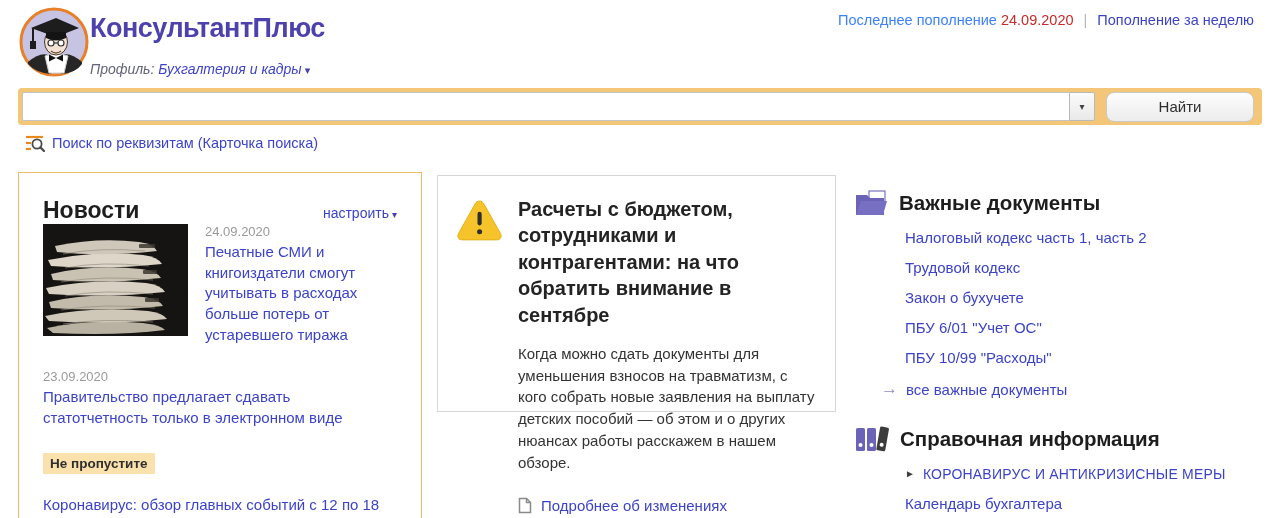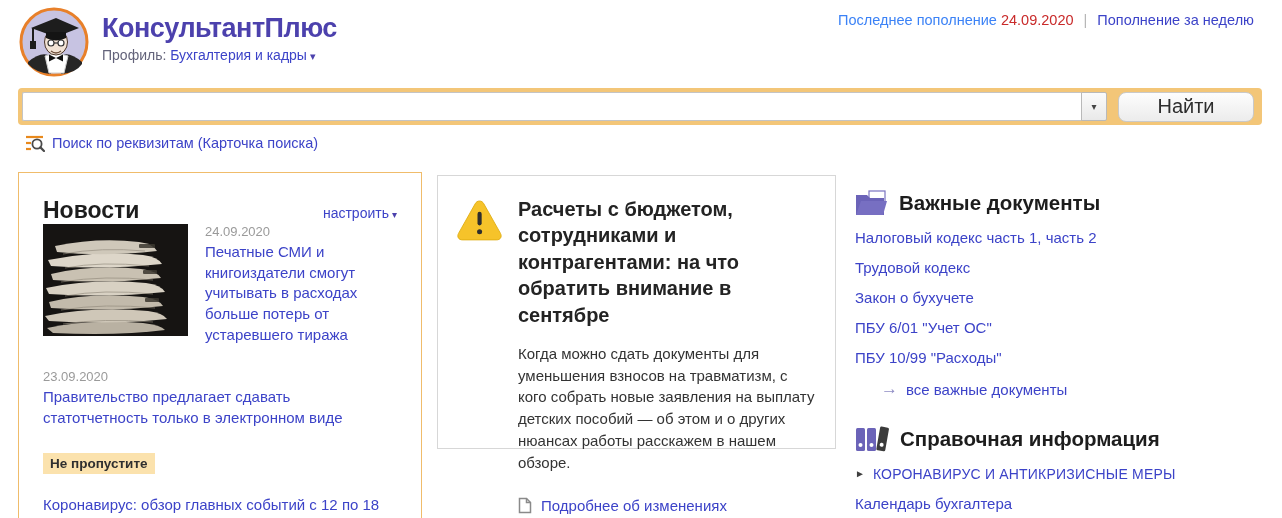--- a/index.html
+++ b/index.html
@@ -3,77 +3,77 @@
 <meta charset="utf-8">
 <style>
   * { margin:0; padding:0; box-sizing:border-box; }
   html,body { width:1282px; height:518px; overflow:hidden; background:#fff;
               font-family:"Liberation Sans","DejaVu Sans",sans-serif; color:#333; }
   .page { position:relative; width:1282px; height:518px; background:#fff; }
   a { text-decoration:none; cursor:pointer; }
   .link { color:#3c43c8; }
 
   
-  .brand { position:absolute; left:18px; top:6px; display:flex; align-items:flex-start; gap:12px; }
+  .brand { position:absolute; left:18px; top:6px; display:flex; align-items:flex-start; }
   .logo { width:72px; height:72px; cursor:pointer; }
   .brand-text { padding-top:8px; }
   .brand-title { font-size:27px; font-weight:700; color:#4c41ad; letter-spacing:-0.5px;
                  font-stretch:condensed; line-height:1.1; }
-  .profile-row { margin-top:3px; font-size:14px; color:#63637a; }
+  .profile-row { margin-top:17px; font-size:14px; color:#63637a;font-style:italic; }
   .profile-link { color:#3c43c8; }
   .profile-caret { color:#4c41ad; font-size:11px; margin-left:3px; }
 
   .header-right { position:absolute; right:28px; top:12px; font-size:14.5px; display:flex; gap:10px; align-items:center; }
   .upd-label { color:#3b82f6; }
   .upd-date { color:#c92a2a; }
   .hdr-sep { color:#b5b5b5; }
 
   
   .search-bar { position:absolute; left:18px; top:88px; width:1244px; height:37px;
                 background:#f3c678; border-radius:4px; display:flex; align-items:center; padding:3px 4px; }
   .search-field { display:flex; flex:1; height:29px; }
   .search-field input { flex:1; height:29px; border:1px solid #c4c4c4; border-right:none;
                         border-radius:2px 0 0 2px; padding:0 8px; font-size:15px; outline:none; }
   .dd-btn { width:26px; height:29px; border:1px solid #b9b9b9; border-radius:0 2px 2px 0;
             background:linear-gradient(#fbfbfb,#e9e9e9); font-size:10px; color:#444; cursor:pointer; }
-  .find-btn { width:136px; height:30px; margin:0 4px 0 11px; border:1px solid #c9c9c9; border-radius:8px;
-              background:linear-gradient(#fdfdfd,#ececec); font-size:20px; color:#2e2e2e; cursor:pointer; }
+  .find-btn { width:148px; height:30px; margin:0 4px 0 11px; border:1px solid #c9c9c9; border-radius:8px;
+              background:linear-gradient(#fdfdfd,#ececec); font-size:15px; color:#2e2e2e; cursor:pointer; }
 
   .requisites { position:absolute; left:25px; top:134px; display:flex; align-items:center; gap:7px;
                 font-size:14.5px; }
 
   
   .news-panel { position:absolute; left:18px; top:172px; width:404px; height:380px;
                 background:#fff; border:1px solid #f0bc6b; padding:24px; }
   .news-head { display:flex; justify-content:space-between; align-items:baseline; }
   .news-title { font-size:23px; font-weight:700; color:#1d1d1d; }
   .news-config { font-size:14px; }
   .config-caret { color:#4c41ad; font-size:10px; margin-left:3px; }
   .news-item1 { display:flex; gap:17px; margin-bottom:24px; }
   .news-img { width:145px; height:112px; flex:0 0 145px; }
   .news-date { font-size:13px; color:#9a9a9a; margin-bottom:3px; }
   .news-link { font-size:15px; line-height:1.38; display:block; }
   .badge { display:inline-block; background:#fbe2ad; color:#2f2f2f; font-size:13.5px; font-weight:700;
            padding:3px 7px; margin:20px 0 21px 0; }
   .news-item2 { margin-bottom:4px; }
 
   
-  .review-card { position:absolute; left:437px; top:175px; width:399px; height:274px;
+  .review-card { position:absolute; left:437px; top:175px; width:399px; height:237px;
                  background:#fff; border:1px solid #d7d7d7; padding:20px 18px 18px 18px; }
   .review-flex { display:flex; gap:15px; }
   .warn-icon { flex:0 0 47px; width:47px; height:44px; margin-top:2px; }
   .review-title { font-size:20px; font-weight:700; color:#232323; line-height:1.32; margin-bottom:15px; }
   .review-body { font-size:15px; color:#333; line-height:1.45; margin-bottom:24px; max-width:305px; }
   .review-more { display:flex; align-items:center; gap:9px; font-size:15px; }
 
   
   .right-col { position:absolute; left:855px; top:190px; width:420px; }
   .sec-head { display:flex; align-items:center; gap:11px; margin-bottom:13px; }
   .sec-title { font-size:20.5px; font-weight:700; color:#1d1d1d; }
-  .sec-links { list-style:none; }
+  .sec-links { list-style:none; margin-left:50px; }
   .sec-links li { margin-bottom:12px; font-size:15px; line-height:1.2; }
   .all-docs { margin-left:26px; display:flex; align-items:center; gap:8px; font-size:15px; margin-bottom:2px; }
   .all-arrow { color:#8f8cc4; font-size:17px; }
   .sec2 { margin-top:26px; }
   .corona { display:flex; align-items:center; gap:8px; }
   .corona-arrow { color:#3f3f3f; font-size:10px; }
   .corona a { font-size:14px; letter-spacing:0.2px; }
 </style>
 </head>
 <body>

